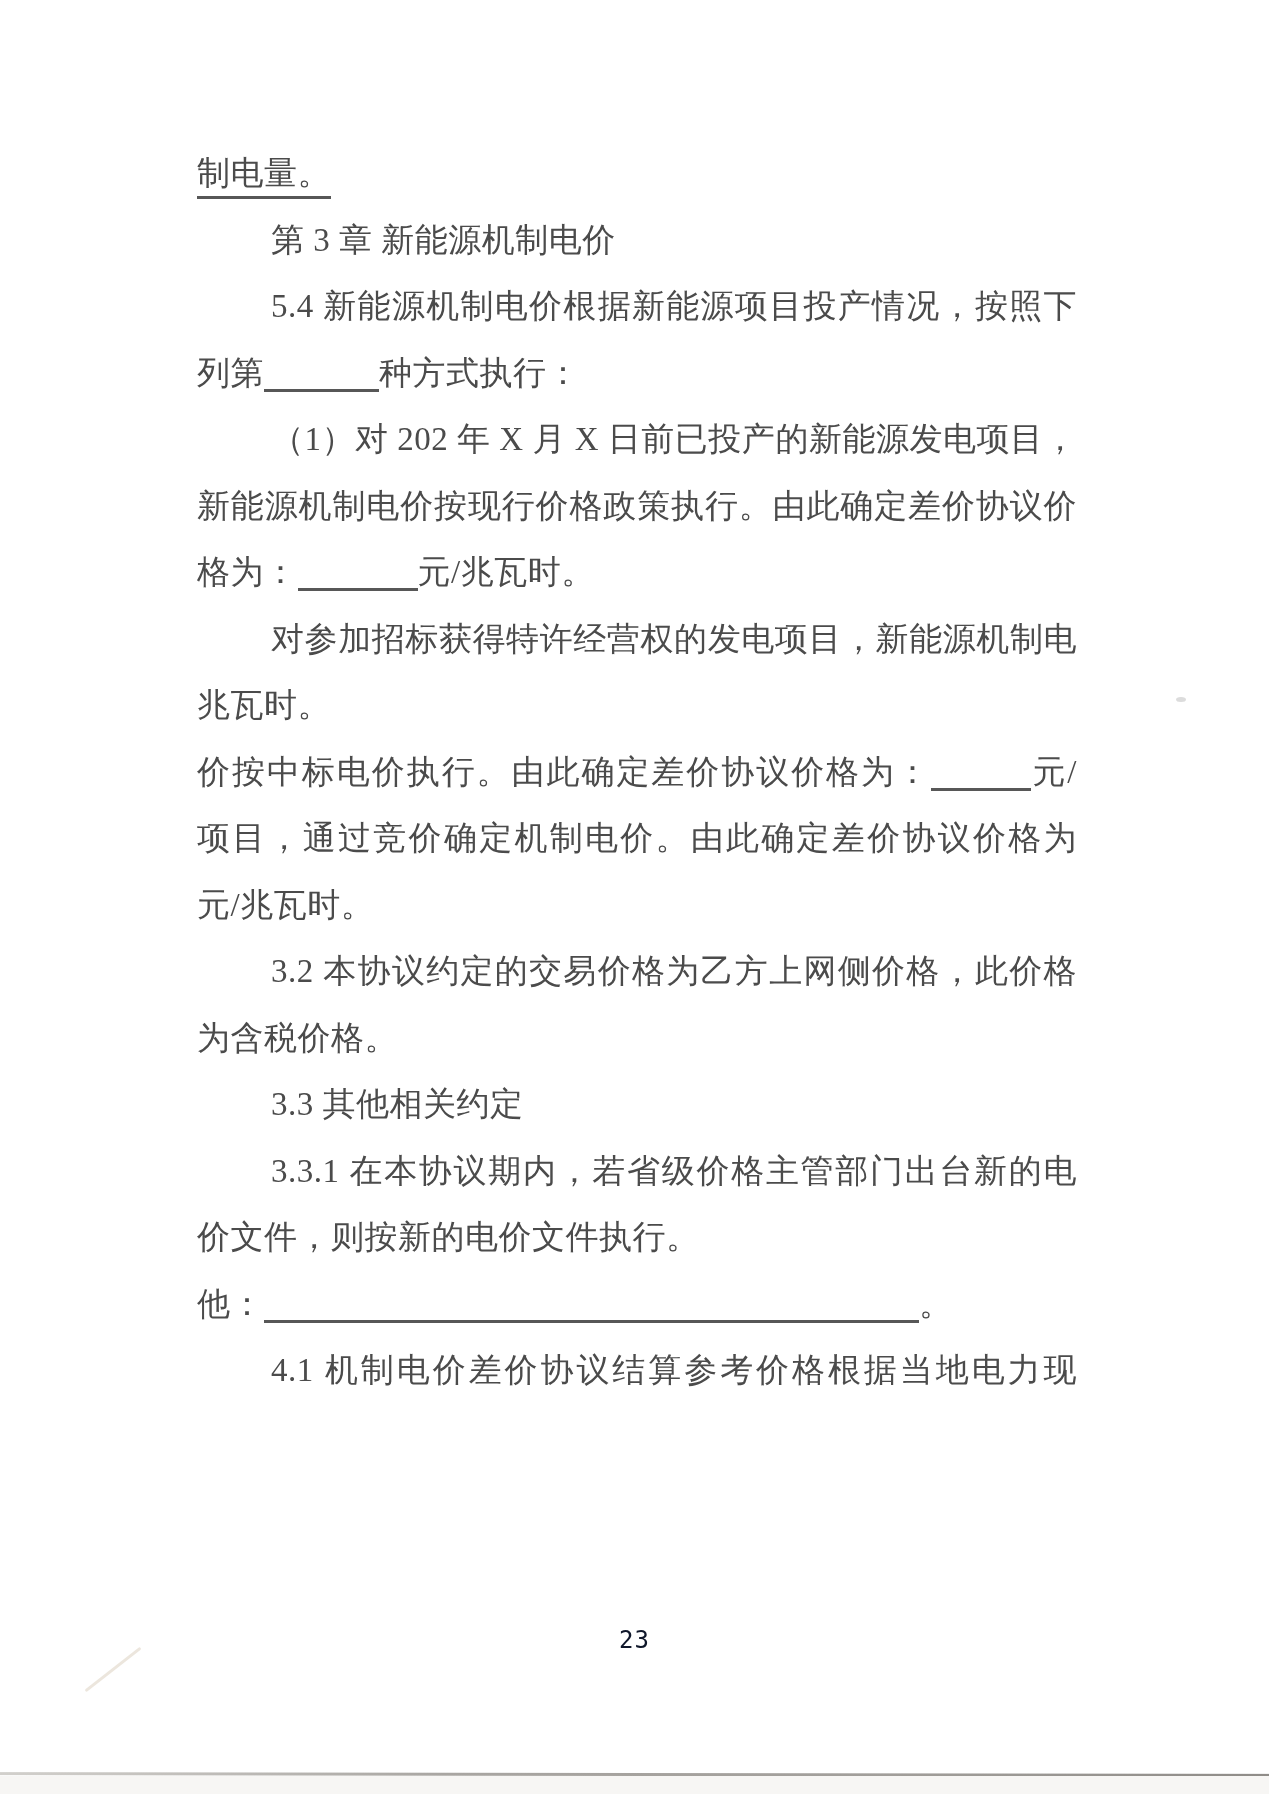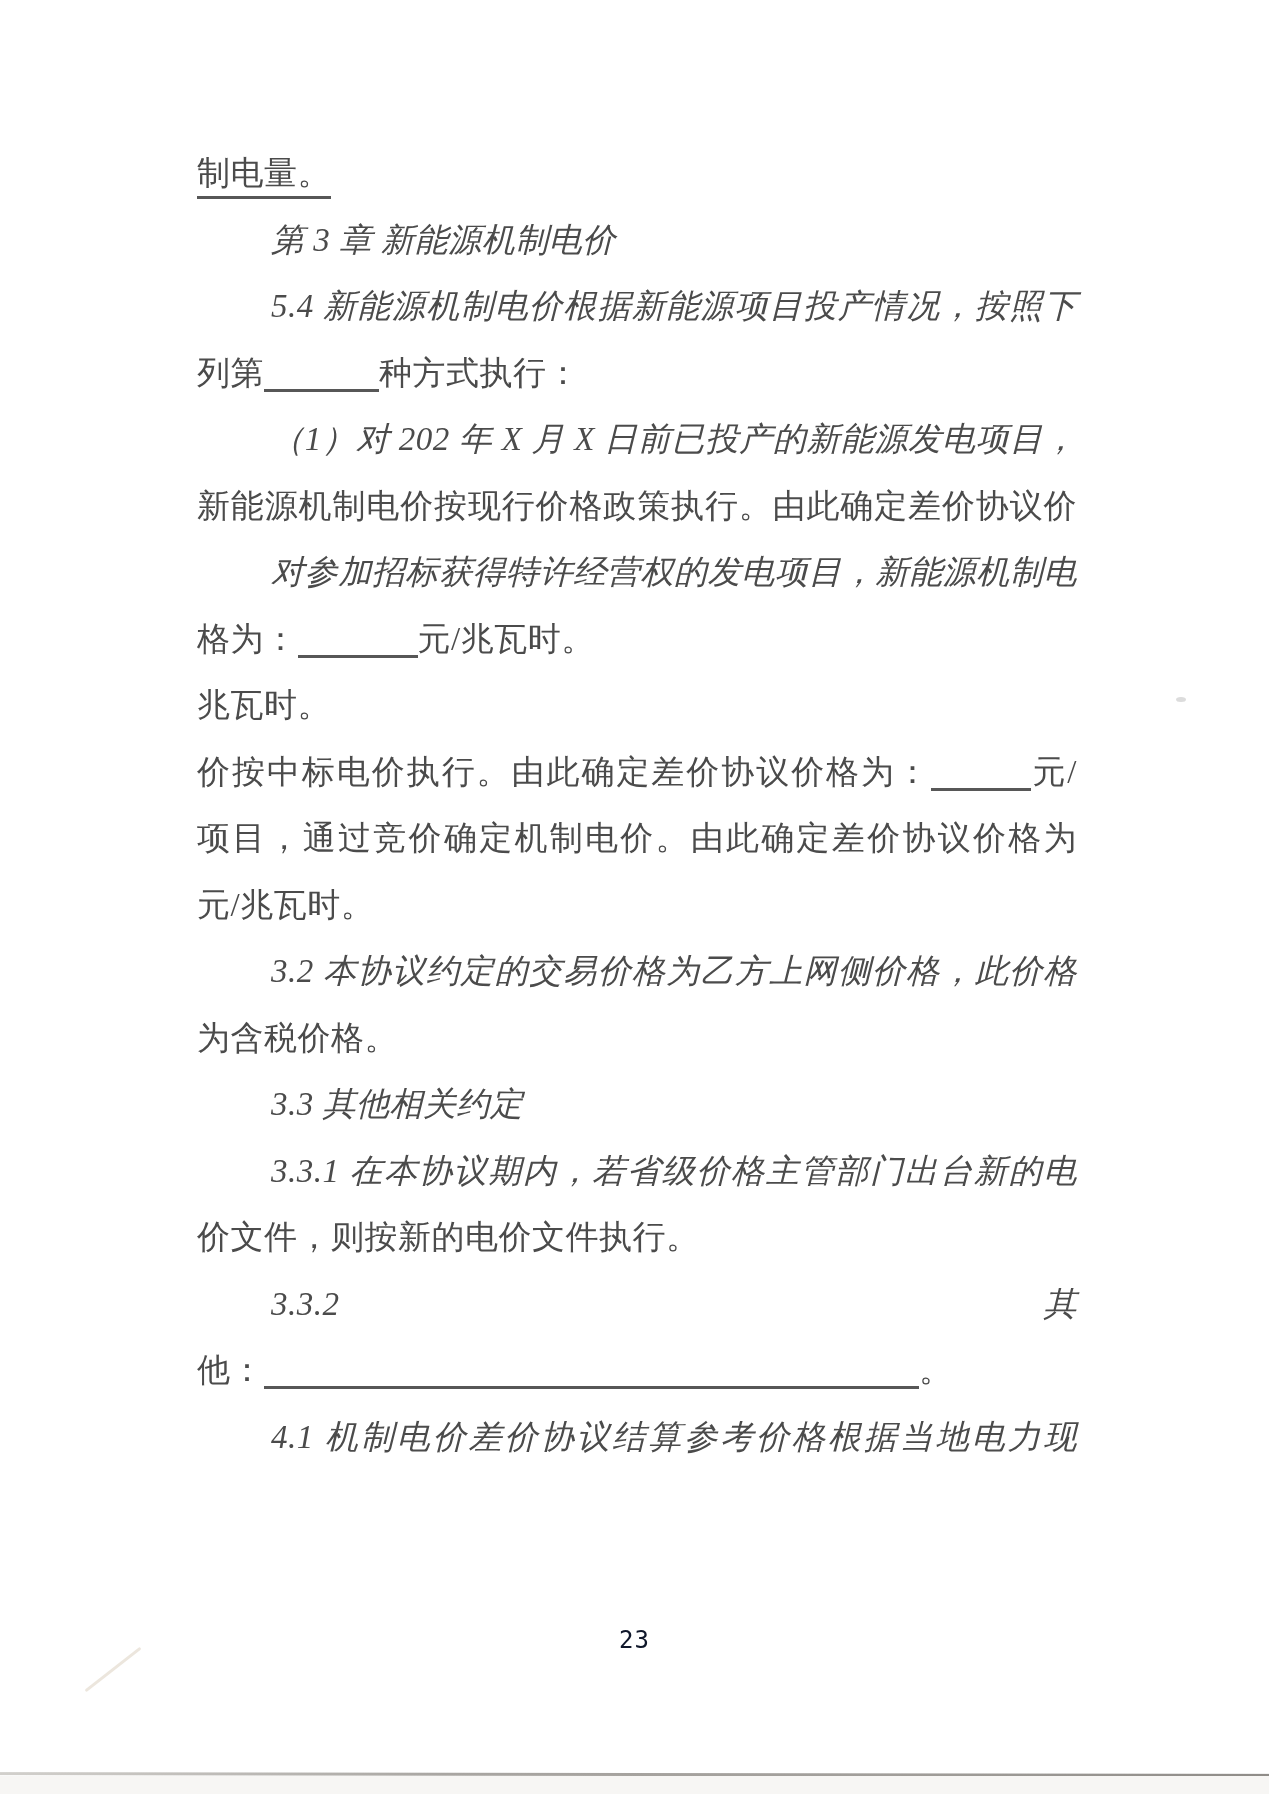--- a/index.html
+++ b/index.html
@@ -28,21 +28,20 @@
     font-size: 33px;
     letter-spacing: 0.5px;
     color: #4b4b4b;
   }
   .line.justify {
     text-align: justify;
     text-align-last: justify;
   }
   .line.indent {
     text-indent: 74px;
-    font-style: italic;
   }
   .line.spread {
     display: flex;
     padding-left: 74px;
     text-indent: 0;
     justify-content: space-between;
   }
   .spread .fill {
     flex: 1 1 auto;
   }
@@ -111,36 +110,31 @@
 
 <div class="page">
 
   <div class="doc-body" id="doc-body">
       <div class="line"><span class="ul">制电量。</span></div>
       <div class="line indent"><span>第 3 章 新能源机制电价</span></div>
       <div class="line indent justify"><span>5.4 新能源机制电价根据新能源项目投产情况，按照下</span></div>
       <div class="line"><span>列第</span><span class="blank" style="width: 115px;"></span><span>种方式执行：</span></div>
       <div class="line indent justify"><span>（1）对 202 年 X 月 X 日前已投产的新能源发电项目，</span></div>
       <div class="line justify"><span>新能源机制电价按现行价格政策执行。由此确定差价协议价</span></div>
+      <div class="line"><span>格为：</span><span class="blank" style="width: 120px;"></span><span>元/兆瓦时。</span></div>
       <div class="line indent justify"><span>对参加招标获得特许经营权的发电项目，新能源机制电</span></div>
-      <div class="line"><span>格为：</span><span class="blank" style="width: 120px;"></span><span>元/兆瓦时。</span></div>
       <div class="line"><span>兆瓦时。</span></div>
       <div class="line justify"><span>价按中标电价执行。由此确定差价协议价格为：</span><span class="blank" style="width: 100px;"></span><span>元/</span></div>
       <div class="line justify"><span>项目，通过竞价确定机制电价。由此确定差价协议价格为</span></div>
       <div class="line"><span>元/兆瓦时。</span></div>
       <div class="line indent justify"><span>3.2 本协议约定的交易价格为乙方上网侧价格，此价格</span></div>
       <div class="line"><span>为含税价格。</span></div>
       <div class="line indent"><span>3.3 其他相关约定</span></div>
       <div class="line indent justify"><span>3.3.1 在本协议期内，若省级价格主管部门出台新的电</span></div>
       <div class="line"><span>价文件，则按新的电价文件执行。</span></div>
-      <div class="line indent spread">
-        <span>3.3.2</span>
-        <span class="fill"></span>
-        <span>其</span>
-      </div>
       <div class="line"><span>他：</span><span class="blank" style="width: 655px;"></span><span>。</span></div>
       <div class="line indent justify"><span>4.1 机制电价差价协议结算参考价格根据当地电力现</span></div>
     </div>
 
   <div class="page-number">23</div>
 
   <div class="scan-smudge-left"></div>
   <div class="scan-dot-right"></div>
   <div class="scan-edge"></div>
   <div class="scan-edge-below"></div>

